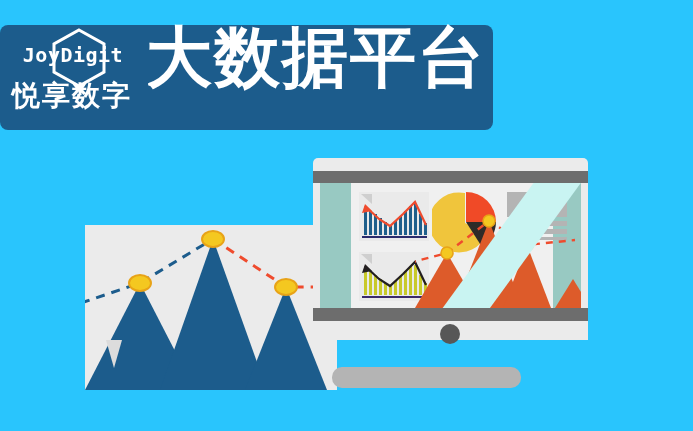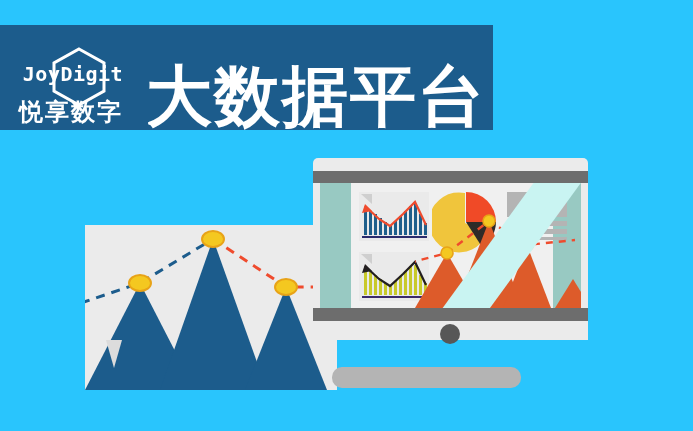--- a/index.html
+++ b/index.html
@@ -20,21 +20,22 @@
 
   
   #banner {
     position: absolute;
     left: 0;
     top: 25px;
     width: 493px;
     height: 105px;
     background: #1c5c8c;
     display: flex;
-    align-items: flex-end;
+    align-items: flex-start;
+    border-radius: 8px;
   }
   #logo-block {
     position: relative;
     width: 118px;
     height: 86px;
     margin-left: 12px;
     flex: 0 0 auto;
   }
   #logo-hex {
     position: absolute;
@@ -56,21 +57,21 @@
     font-family: "DejaVu Sans Mono", monospace;
     white-space: nowrap;
   }
   #logo-cn {
     position: absolute;
     left: 0;
     top: 52px;
     width: 118px;
     text-align: center;
     color: #ffffff;
-    font-size: 24px;
+    font-size: 28px;
     font-weight: bold;
     letter-spacing: 2px;
     font-family: "DejaVu Sans", sans-serif;
     white-space: nowrap;
   }
   #banner-title {
     color: #ffffff;
     font-size: 66px;
     font-weight: bold;
     letter-spacing: 2px;

